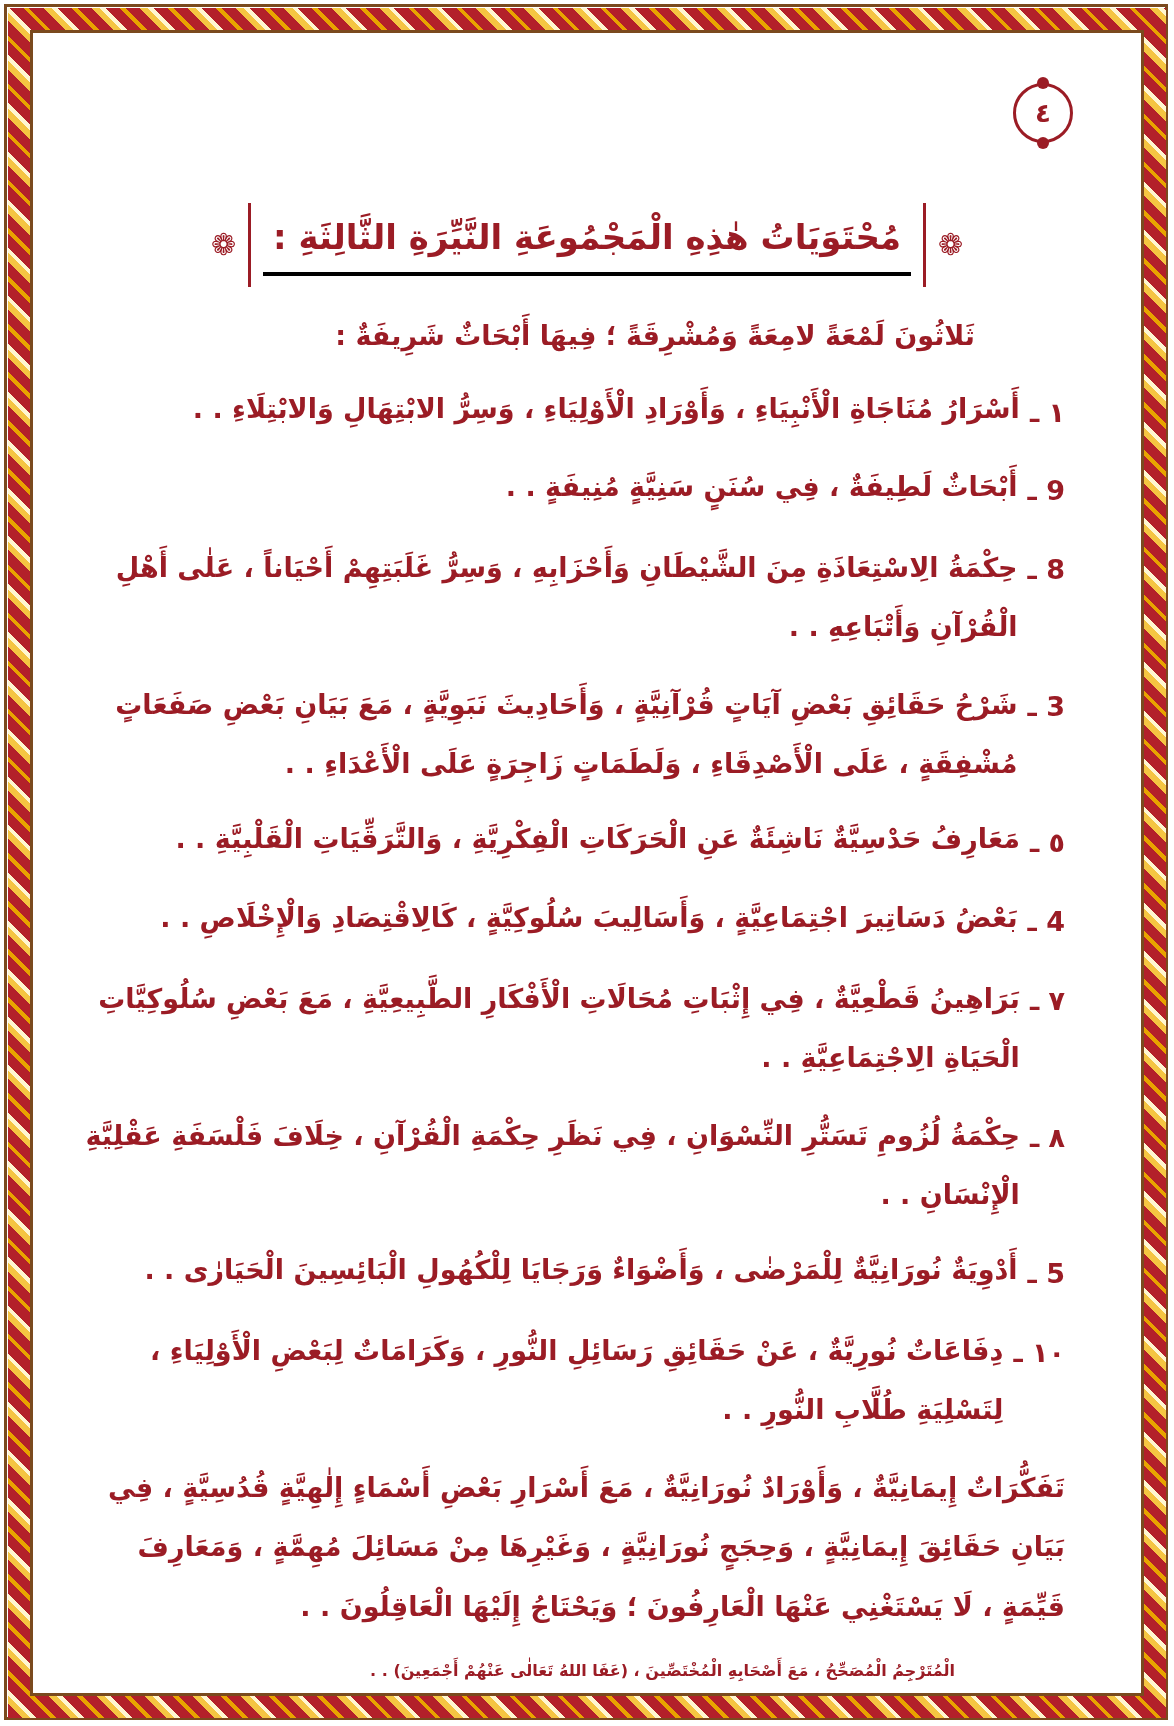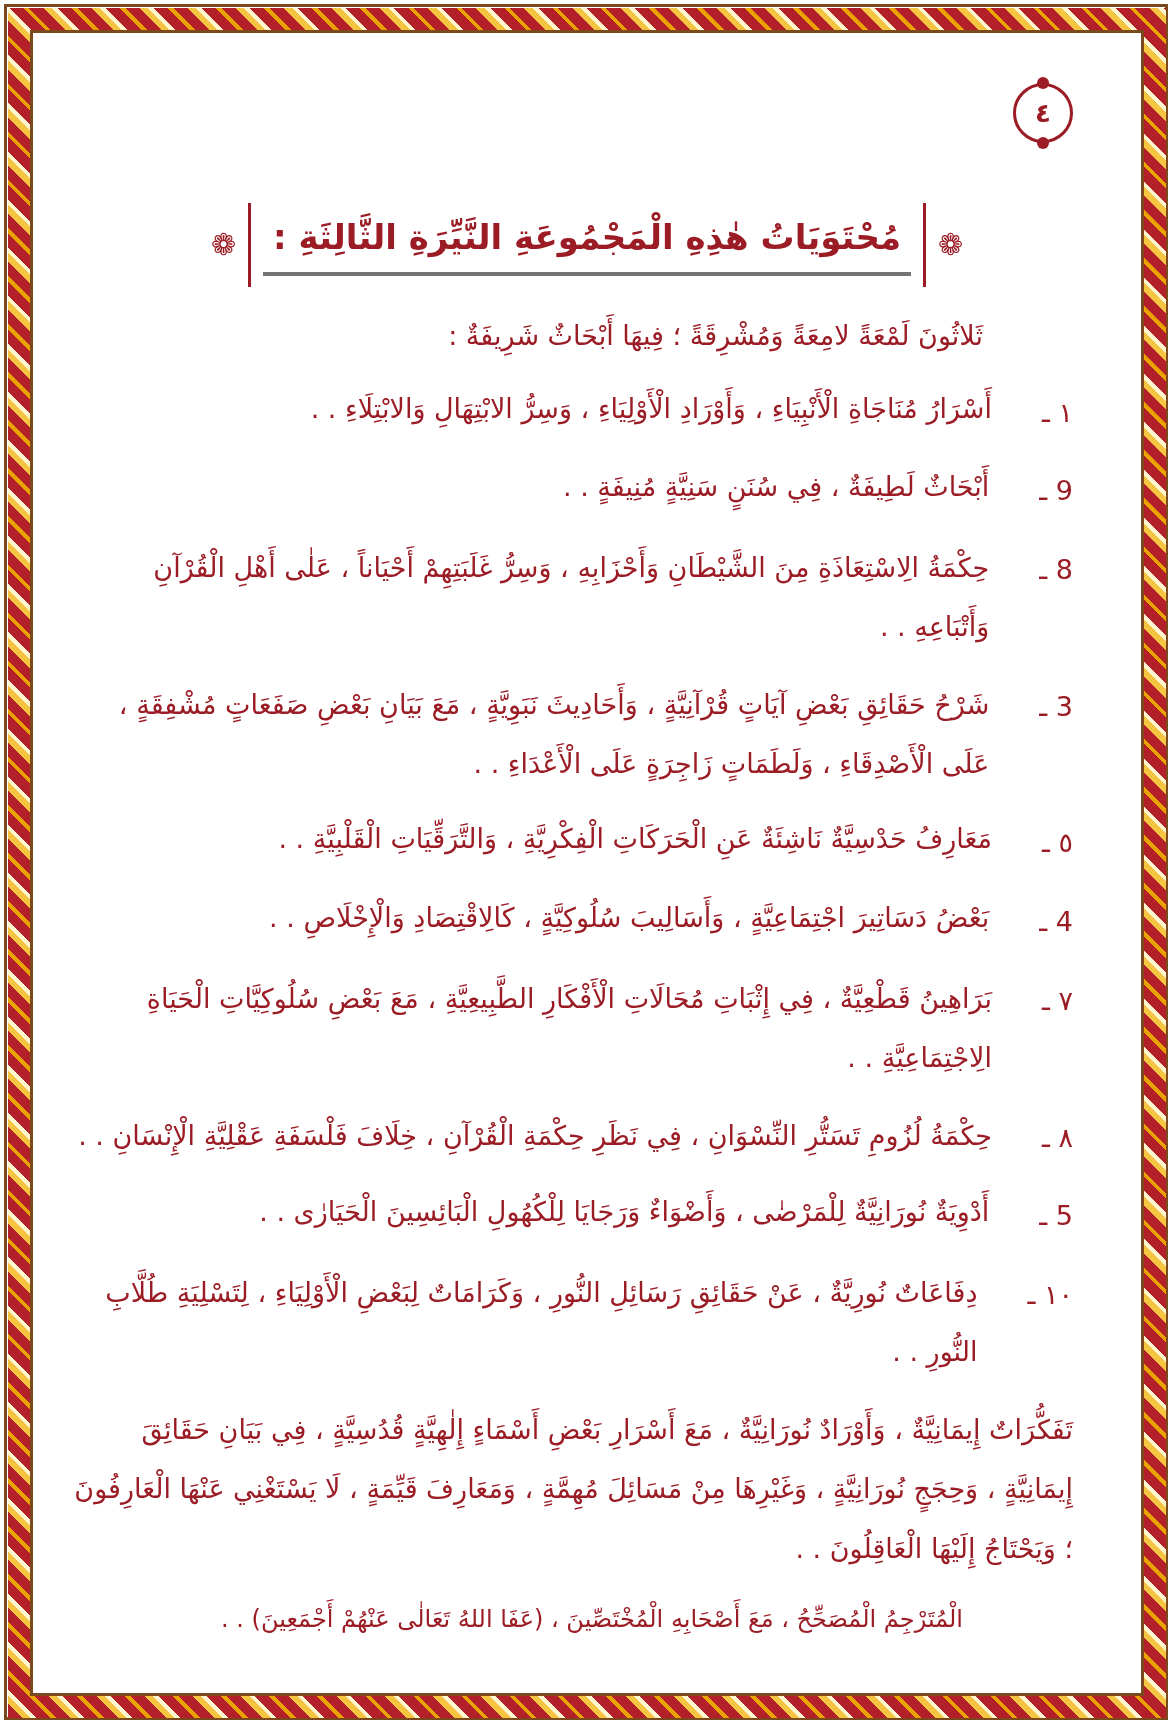--- a/index.html
+++ b/index.html
@@ -44,33 +44,33 @@
     display: flex; justify-content: center; align-items: center; gap: 12px;
   }
   .title-ornament {
     font-size: 30px; line-height: 1; color: #9b1c25;
   }
   .title-bar {
     width: 3px; height: 84px; background: #9b1c25; position: relative;
   }
   .title {
     font-size: 34px; font-weight: bold; padding: 0 10px 10px;
-    border-bottom: 4px solid #737373; line-height: 1.4;
+    border-bottom: 4px solid #000000; line-height: 1.4;
   }
   .content {
-    position: absolute; top: 283px; right: 68px; left: 40px;
-    font-size: 27px; font-weight: normal; line-height: 1.0;
+    position: absolute; top: 283px; right: 76px; left: 40px;
+    font-size: 27px; font-weight: bold; line-height: 1.0;
   }
   .intro { margin: 0 0 28px 0; padding-right: 90px; line-height: 1.5; }
   .item { display: flex; margin-bottom: 22px; line-height: 2.1; }
-  .item-num { flex: 0 0 auto; white-space: nowrap; padding-left: 10px; line-height: 2.1; margin-left: 40px; }
+  .item-num { flex: 0 0 auto; white-space: nowrap; padding-left: 10px; line-height: 2.1; }
   .item-text { flex: 1 1 auto; line-height: 2.2; margin-top: -4px; }
   .item.single .item-text { line-height: 2.1; }
   .footer-note {
-    font-size: 24px; margin-top: 6px; padding-right: 110px; line-height: 1.6;
+    font-size: 16px; margin-top: 6px; padding-right: 110px; line-height: 1.6;
   }
 </style>
 </head>
 <body>
 
 <div class="frame-outer"></div>
 <div class="frame-band"></div>
 <div class="frame-inner"></div>
 
 <div class="page">

